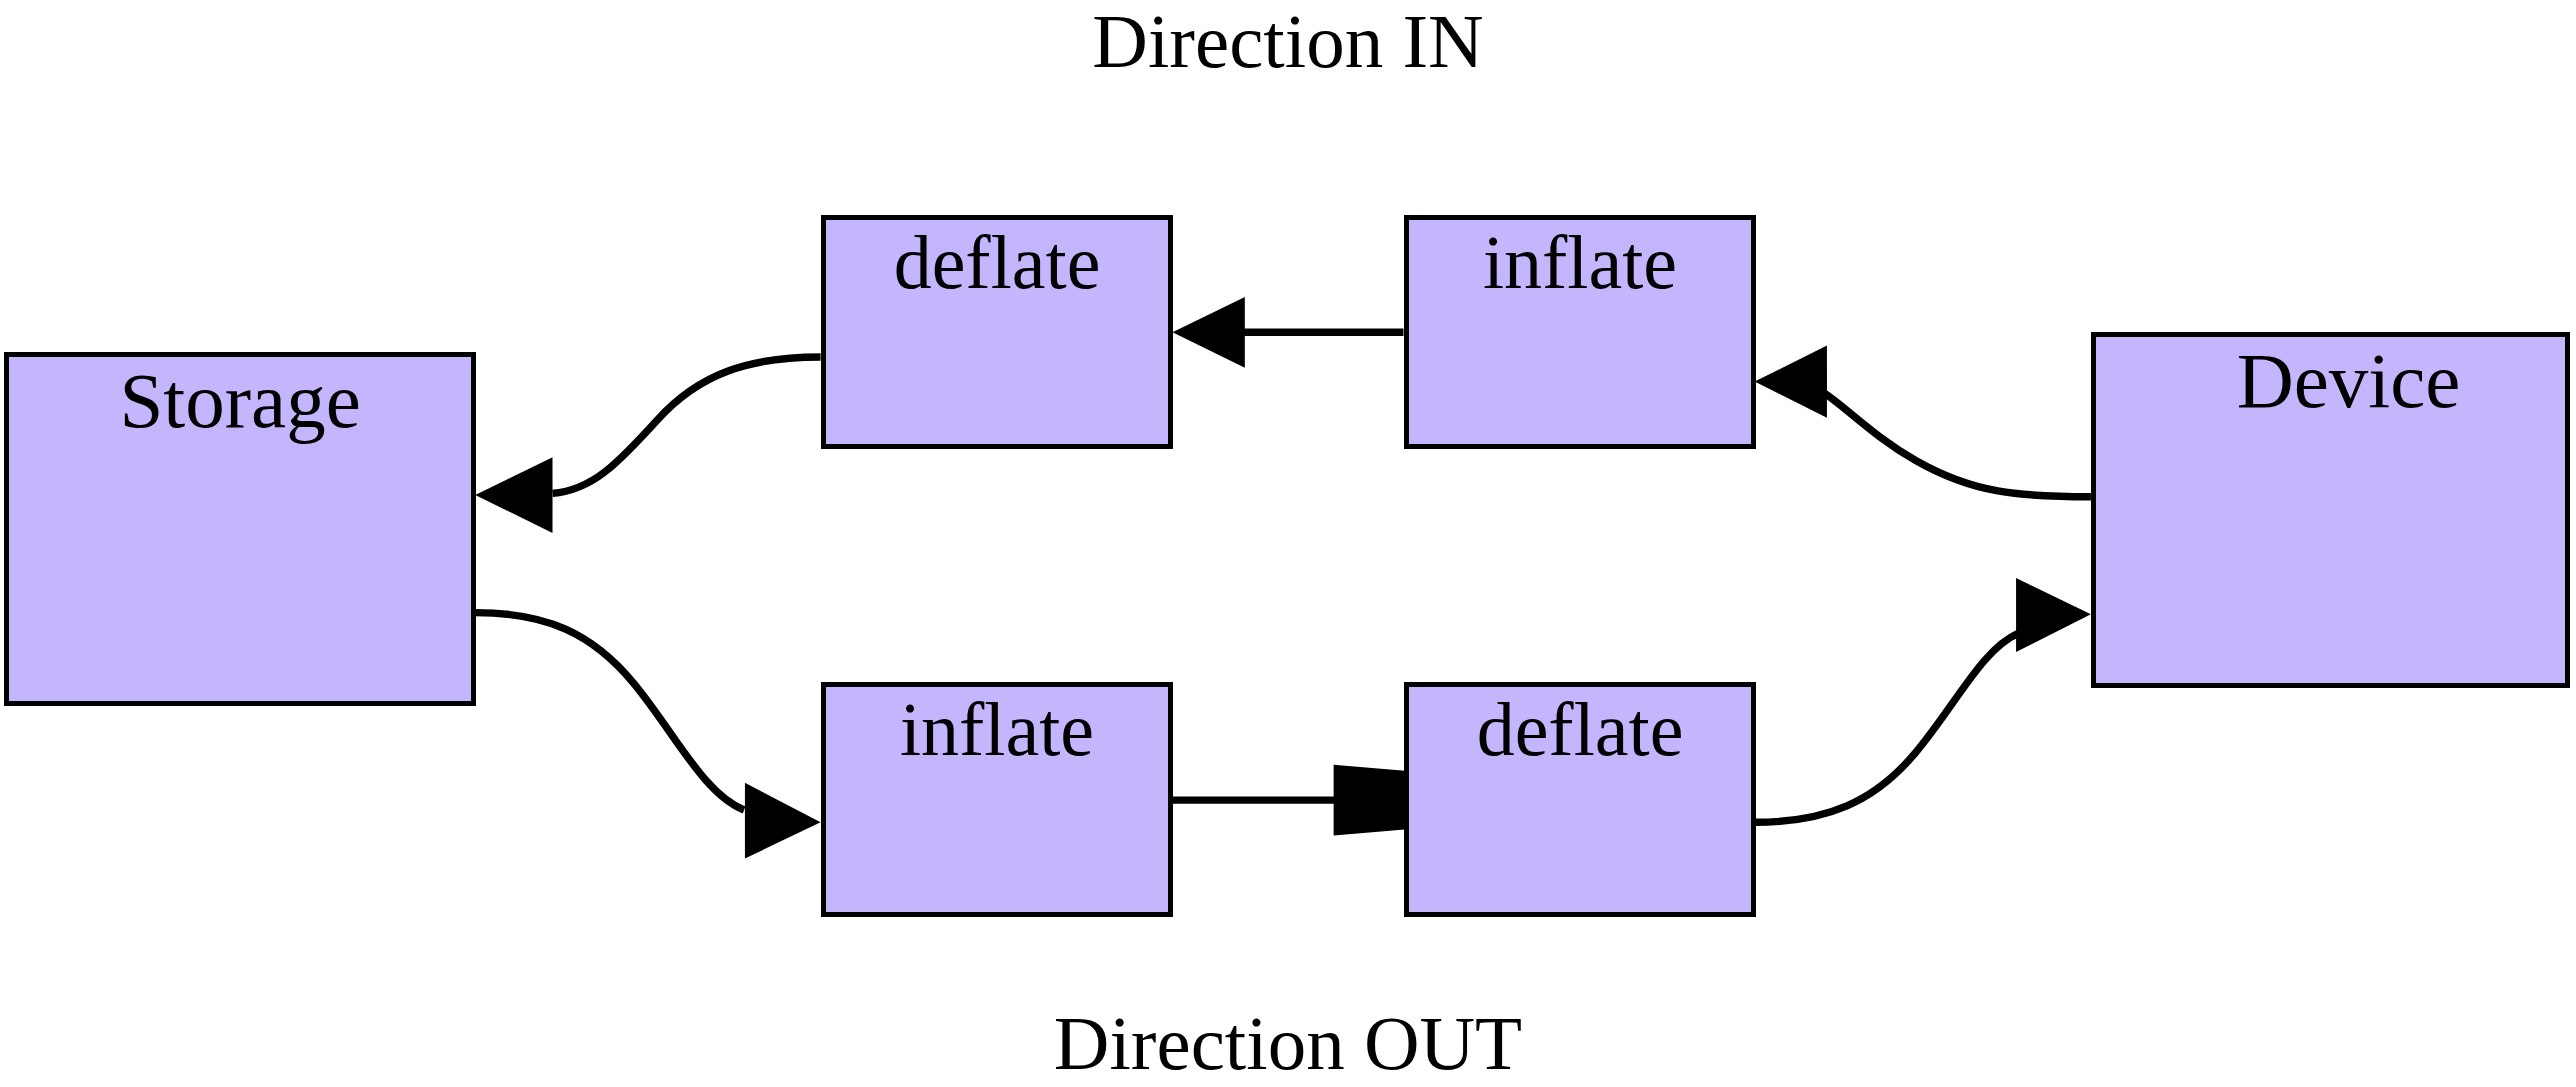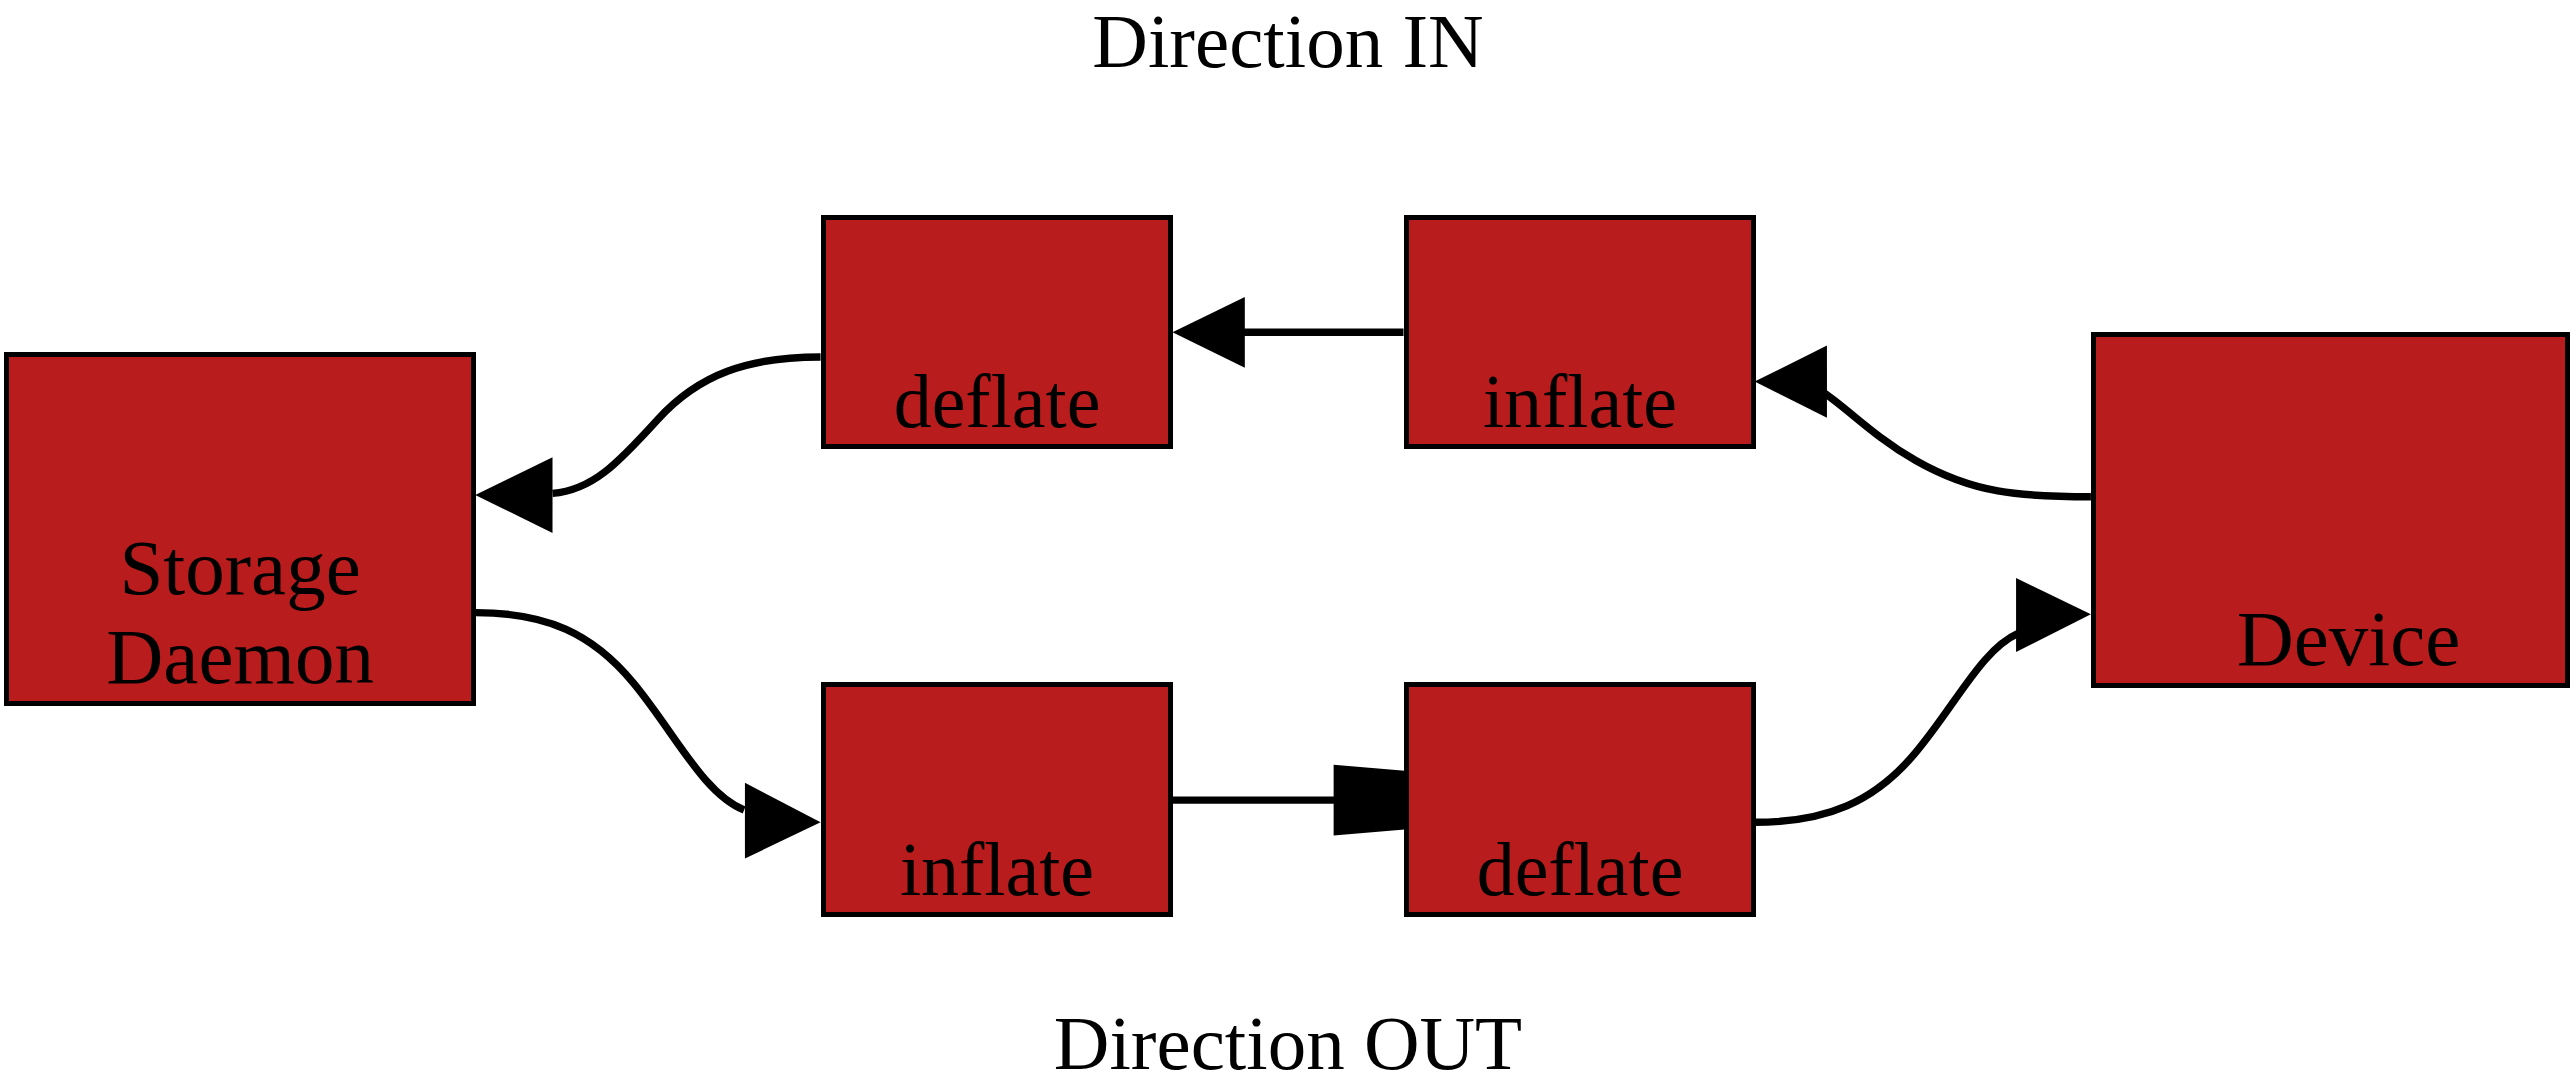--- a/index.html
+++ b/index.html
@@ -29,26 +29,26 @@
     white-space: nowrap;
     text-align: center;
     letter-spacing: 0px;
   }
   #caption-in  { left: 0; width: 2576px; top: 3.3px;  }
   #caption-out { left: 0; width: 2576px; top: 1005px; }
   
   .node {
     position: absolute;
     box-sizing: border-box;
-    background: #b91c1c;
+    background: #c4b5fd;
     border: 5.8px solid #000000;
     display: flex;
     flex-direction: column;
     align-items: center;
-    justify-content: flex-end;
+    justify-content: flex-start;
     font-family: "Liberation Serif", "DejaVu Serif", serif;
     color: #000000;
     line-height: 1.12;
     white-space: nowrap;
     z-index: 3;
   }
   .node .node-line { display: block; }
   .node-big   { font-size: 79px; }
   .node-small { font-size: 76px; }
 
@@ -112,21 +112,20 @@
     </g>
 
     <g>
       <path class="edge-path" d="M 2134,1000 C 2222,1000 2280,975 2330,915 C 2380,855 2410,790 2455,770"></path>
       <polygon class="edge-head" points="2543,747 2452,703 2452,793"></polygon>
     </g>
   </svg>
 
   <div class="node node-big" id="node-storage-daemon">
     <span class="node-line">Storage</span>
-    <span class="node-line">Daemon</span>
   </div>
 
   <div class="node node-big" id="node-device">
     <span class="node-line">Device</span>
   </div>
 
   <div class="node node-small" id="node-in-deflate">
     <span class="node-line">deflate</span>
   </div>
 

